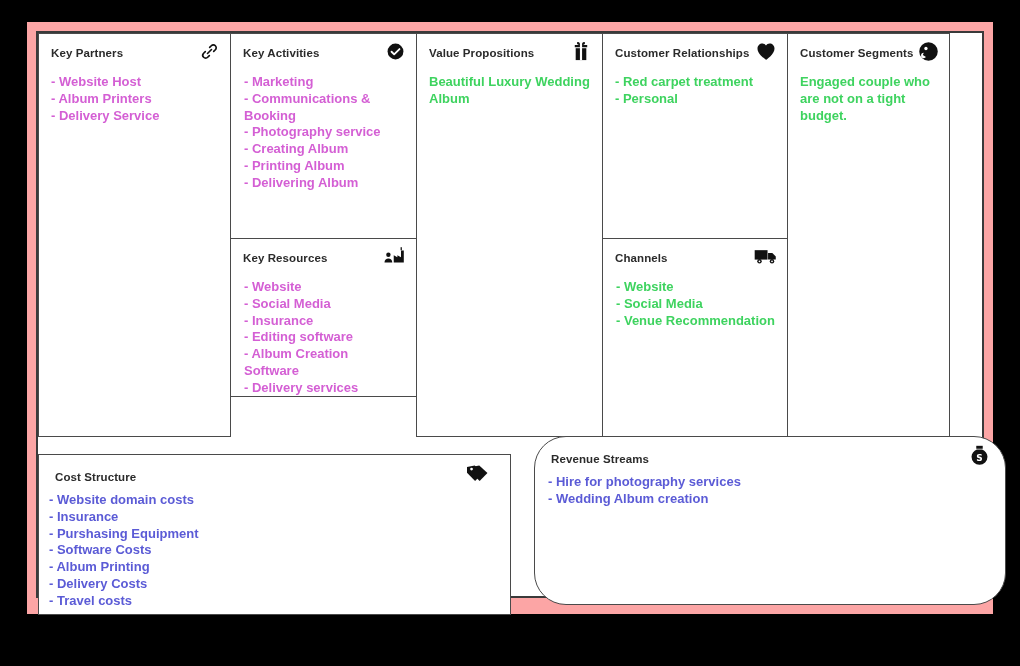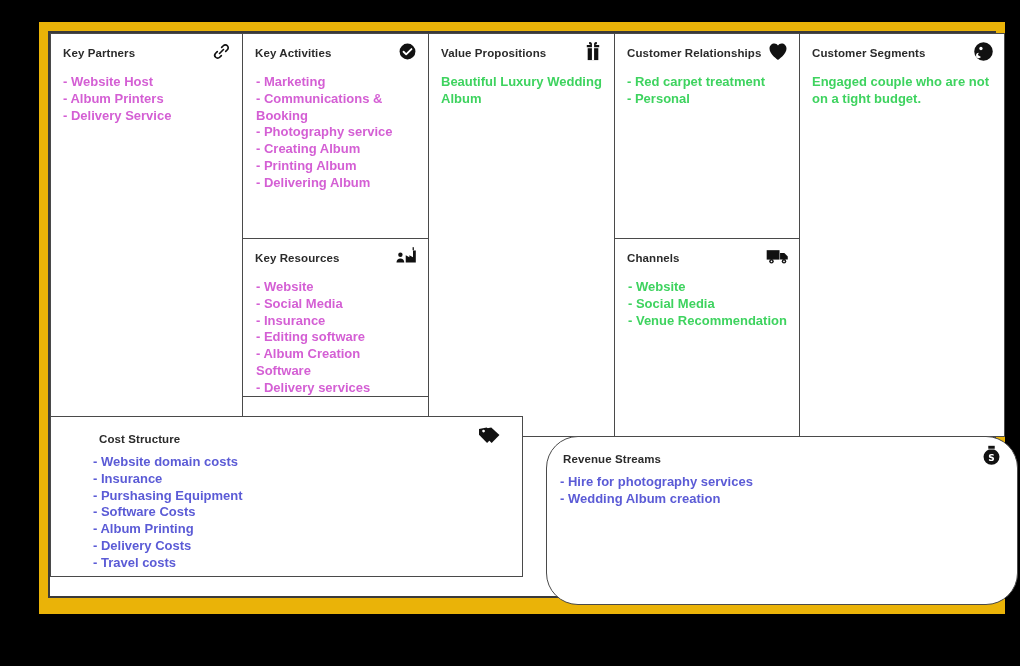--- a/index.html
+++ b/index.html
@@ -15,23 +15,22 @@
     font-family: "Liberation Sans", sans-serif;
   }
 
   
   #canvas-sheet {
     position: absolute;
     left: 27px;
     top: 22px;
     width: 966px;
     height: 592px;
-    background: #eab308;
-    box-sizing: border-box;
-    margin-left: 12px;
+    background: #fca5a5;
+    box-sizing: border-box;
   }
 
   
   #canvas-grid {
     position: absolute;
     left: 9px;
     top: 9px;
     width: 948px;
     height: 567px;
     box-sizing: border-box;
@@ -88,22 +87,22 @@
   .c-green   { color: #3ed35f; }
   .c-blue    { color: #5b5bd6; }
 
   
   #p-key-partners       { left: 0;     top: 0;    width: 193px; height: 404px; }
   #p-key-activities     { left: 192px; top: 0;    width: 187px; height: 206px; }
   #p-key-resources      { left: 192px; top: 205px; width: 187px; height: 159px; }
   #p-value-propositions { left: 378px; top: 0;    width: 187px; height: 404px; }
   #p-customer-rel       { left: 564px; top: 0;    width: 186px; height: 206px; }
   #p-channels           { left: 564px; top: 205px; width: 186px; height: 199px; }
-  #p-customer-segments  { left: 749px; top: 0;    width: 206px; height: 404px; }
-  #p-cost-structure     { left: 0;     top: 383px; width: 473px; height: 161px; padding-left: 32px; }
+  #p-customer-segments  { left: 749px; top: 0;    width: 163px; height: 404px; }
+  #p-cost-structure     { left: 0;     top: 421px; width: 473px; height: 161px; }
   #p-revenue-streams    { left: 496px; top: 403px; width: 472px; height: 169px; border-radius: 32px; }
 
   
   #p-cost-structure .panel-head,
   #p-revenue-streams .panel-head { padding-top: 12px; }
   #p-cost-structure .panel-body  { padding-top: 7px; padding-left: 10px; }
   #p-revenue-streams .panel-body { padding-top: 7px; }
   #p-cost-structure .panel-title   { padding-left: 4px; }
   #p-revenue-streams .panel-title  { padding-left: 4px; }
   #p-cost-structure .panel-icon  { right: 20px; top: 7px; }

